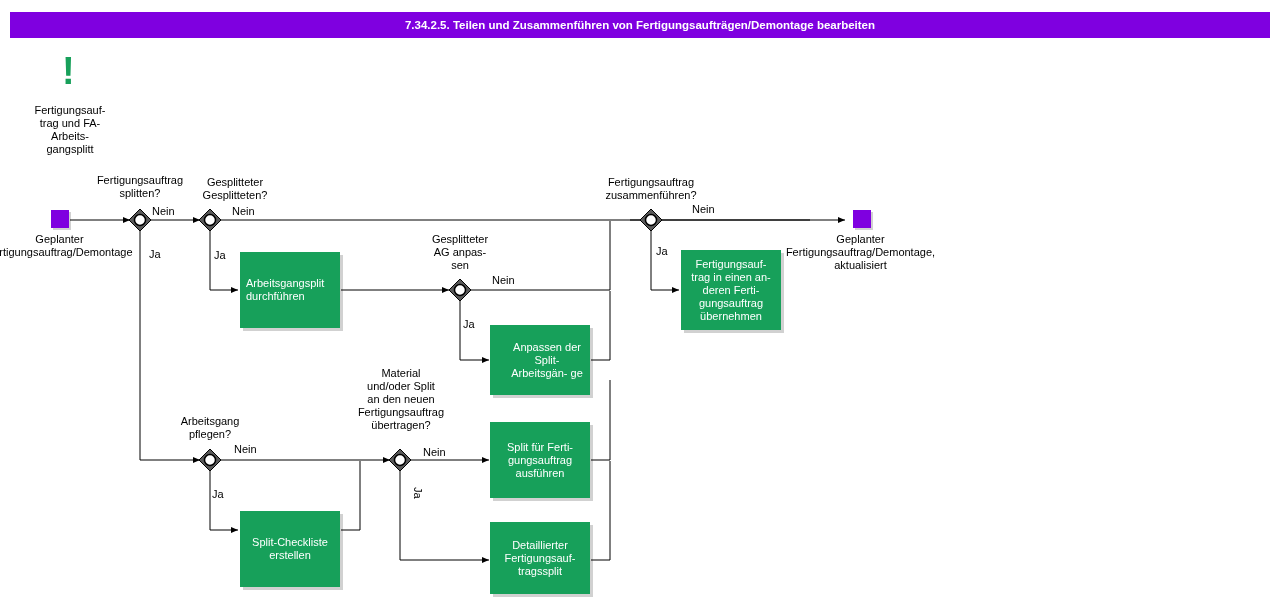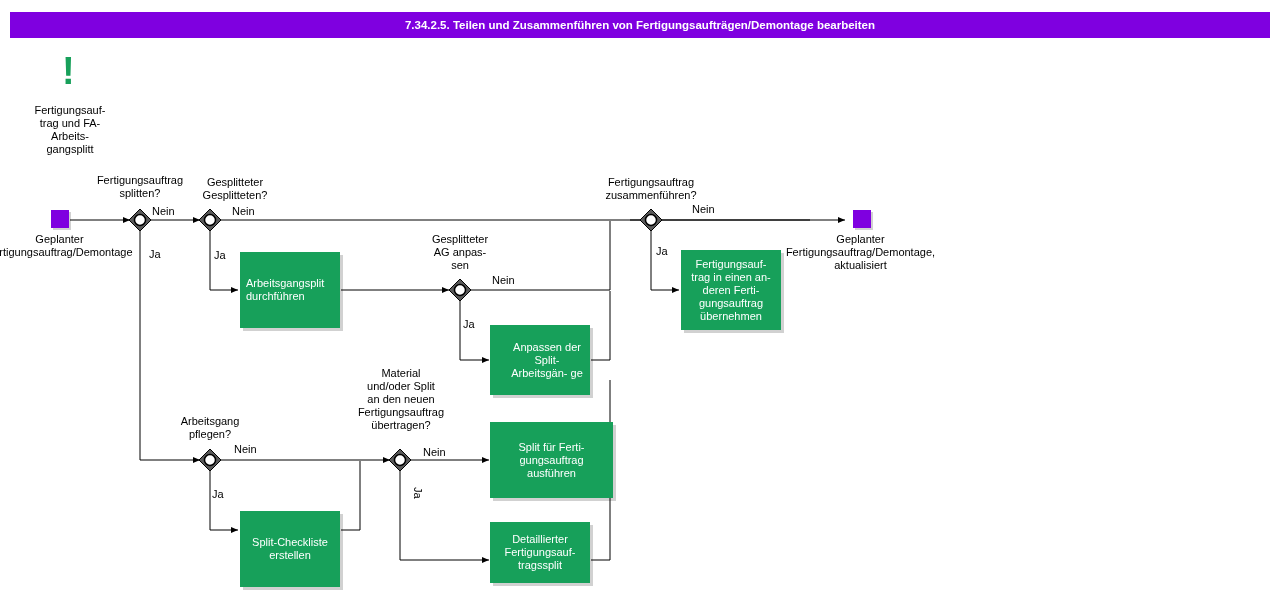--- a/index.html
+++ b/index.html
@@ -228,20 +228,20 @@
   <div class="task left-text" style="left:490px; top:325px; width:100px; height:70px;padding-left:20px;">Anpassen der
 Split-Arbeitsgän-
 ge</div>
   <div class="task left-text" style="left:681px; top:250px; width:100px; height:80px;">Fertigungsauf-
 trag in einen an-
 deren Ferti-
 gungsauftrag
 übernehmen</div>
   <div class="task left-text" style="left:240px; top:511px; width:100px; height:76px;">Split-Checkliste
 erstellen</div>
-  <div class="task left-text" style="left:490px; top:422px; width:123px; height:76px;">Split für Ferti-
+  <div class="task left-text" style="left:490px; top:422px; width:100px; height:76px;">Split für Ferti-
 gungsauftrag
 ausführen</div>
-  <div class="task left-text" style="left:490px; top:522px; width:100px; height:61px;">Detaillierter
+  <div class="task left-text" style="left:490px; top:522px; width:100px; height:72px;">Detaillierter
 Fertigungsauf-
 tragssplit</div>
 
 </div>
 
 </body></html>

